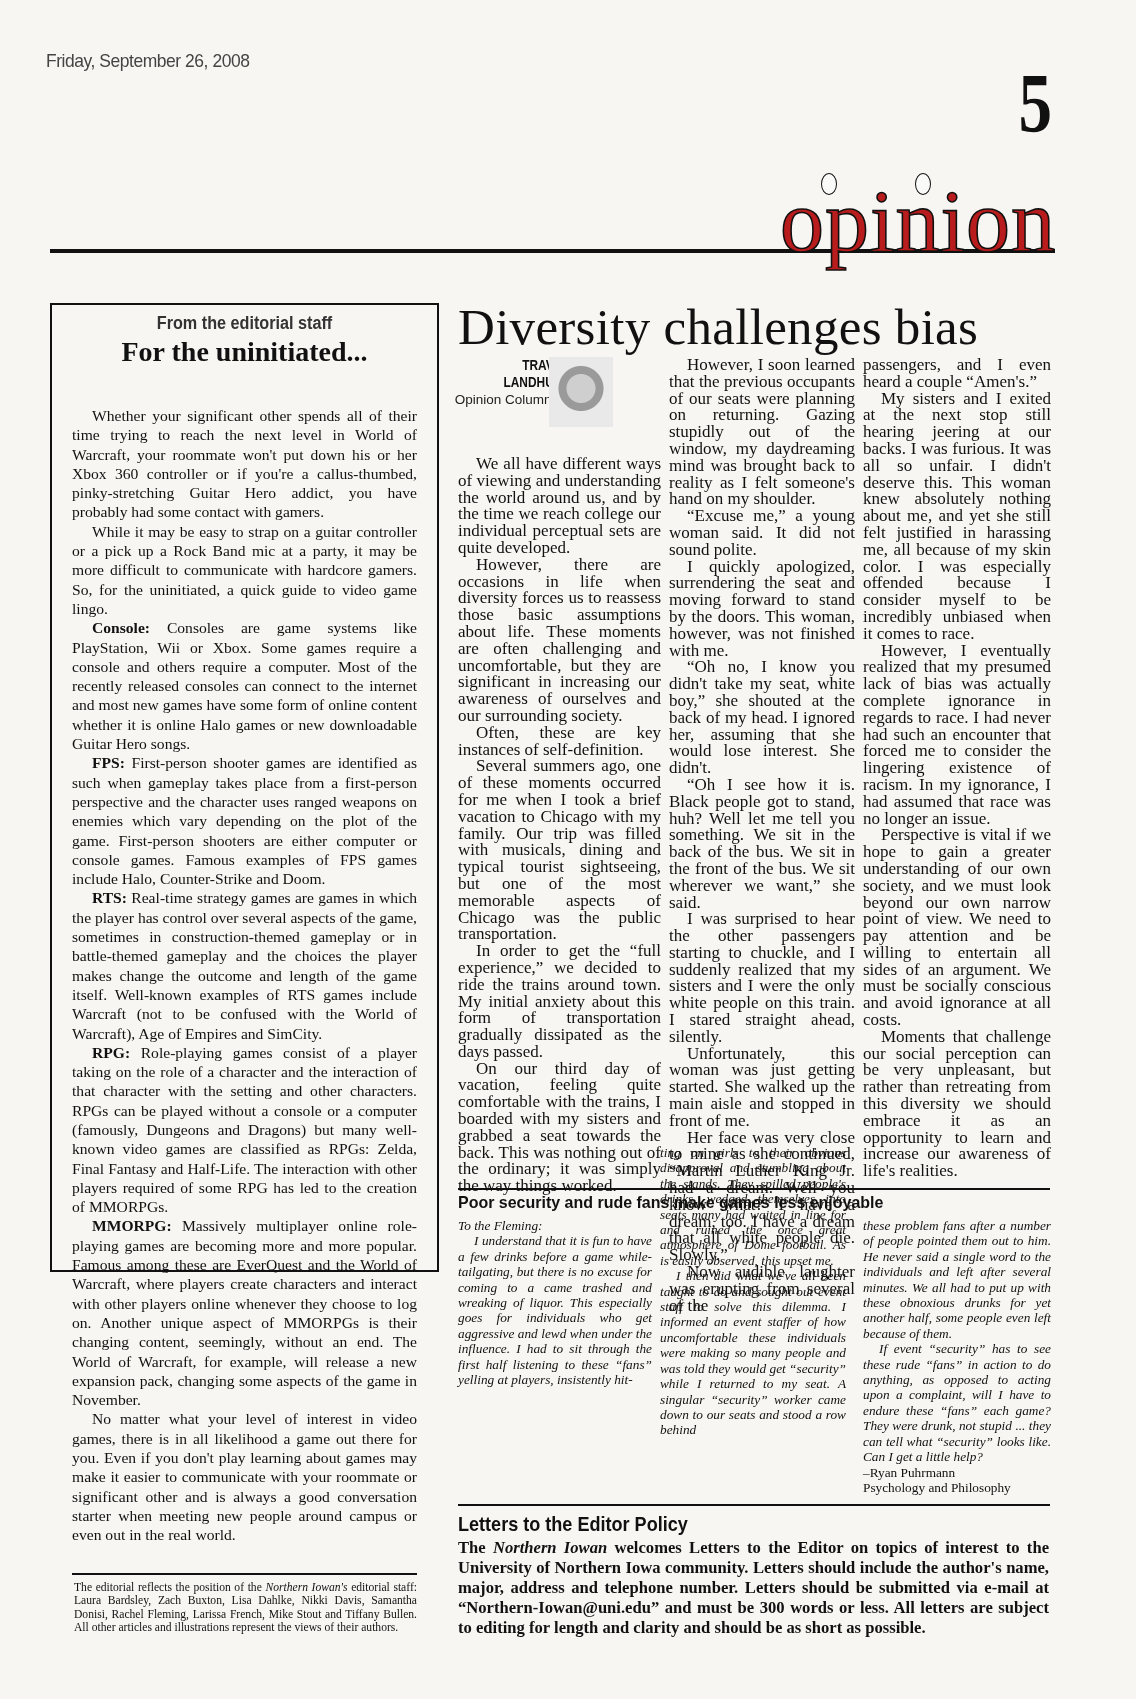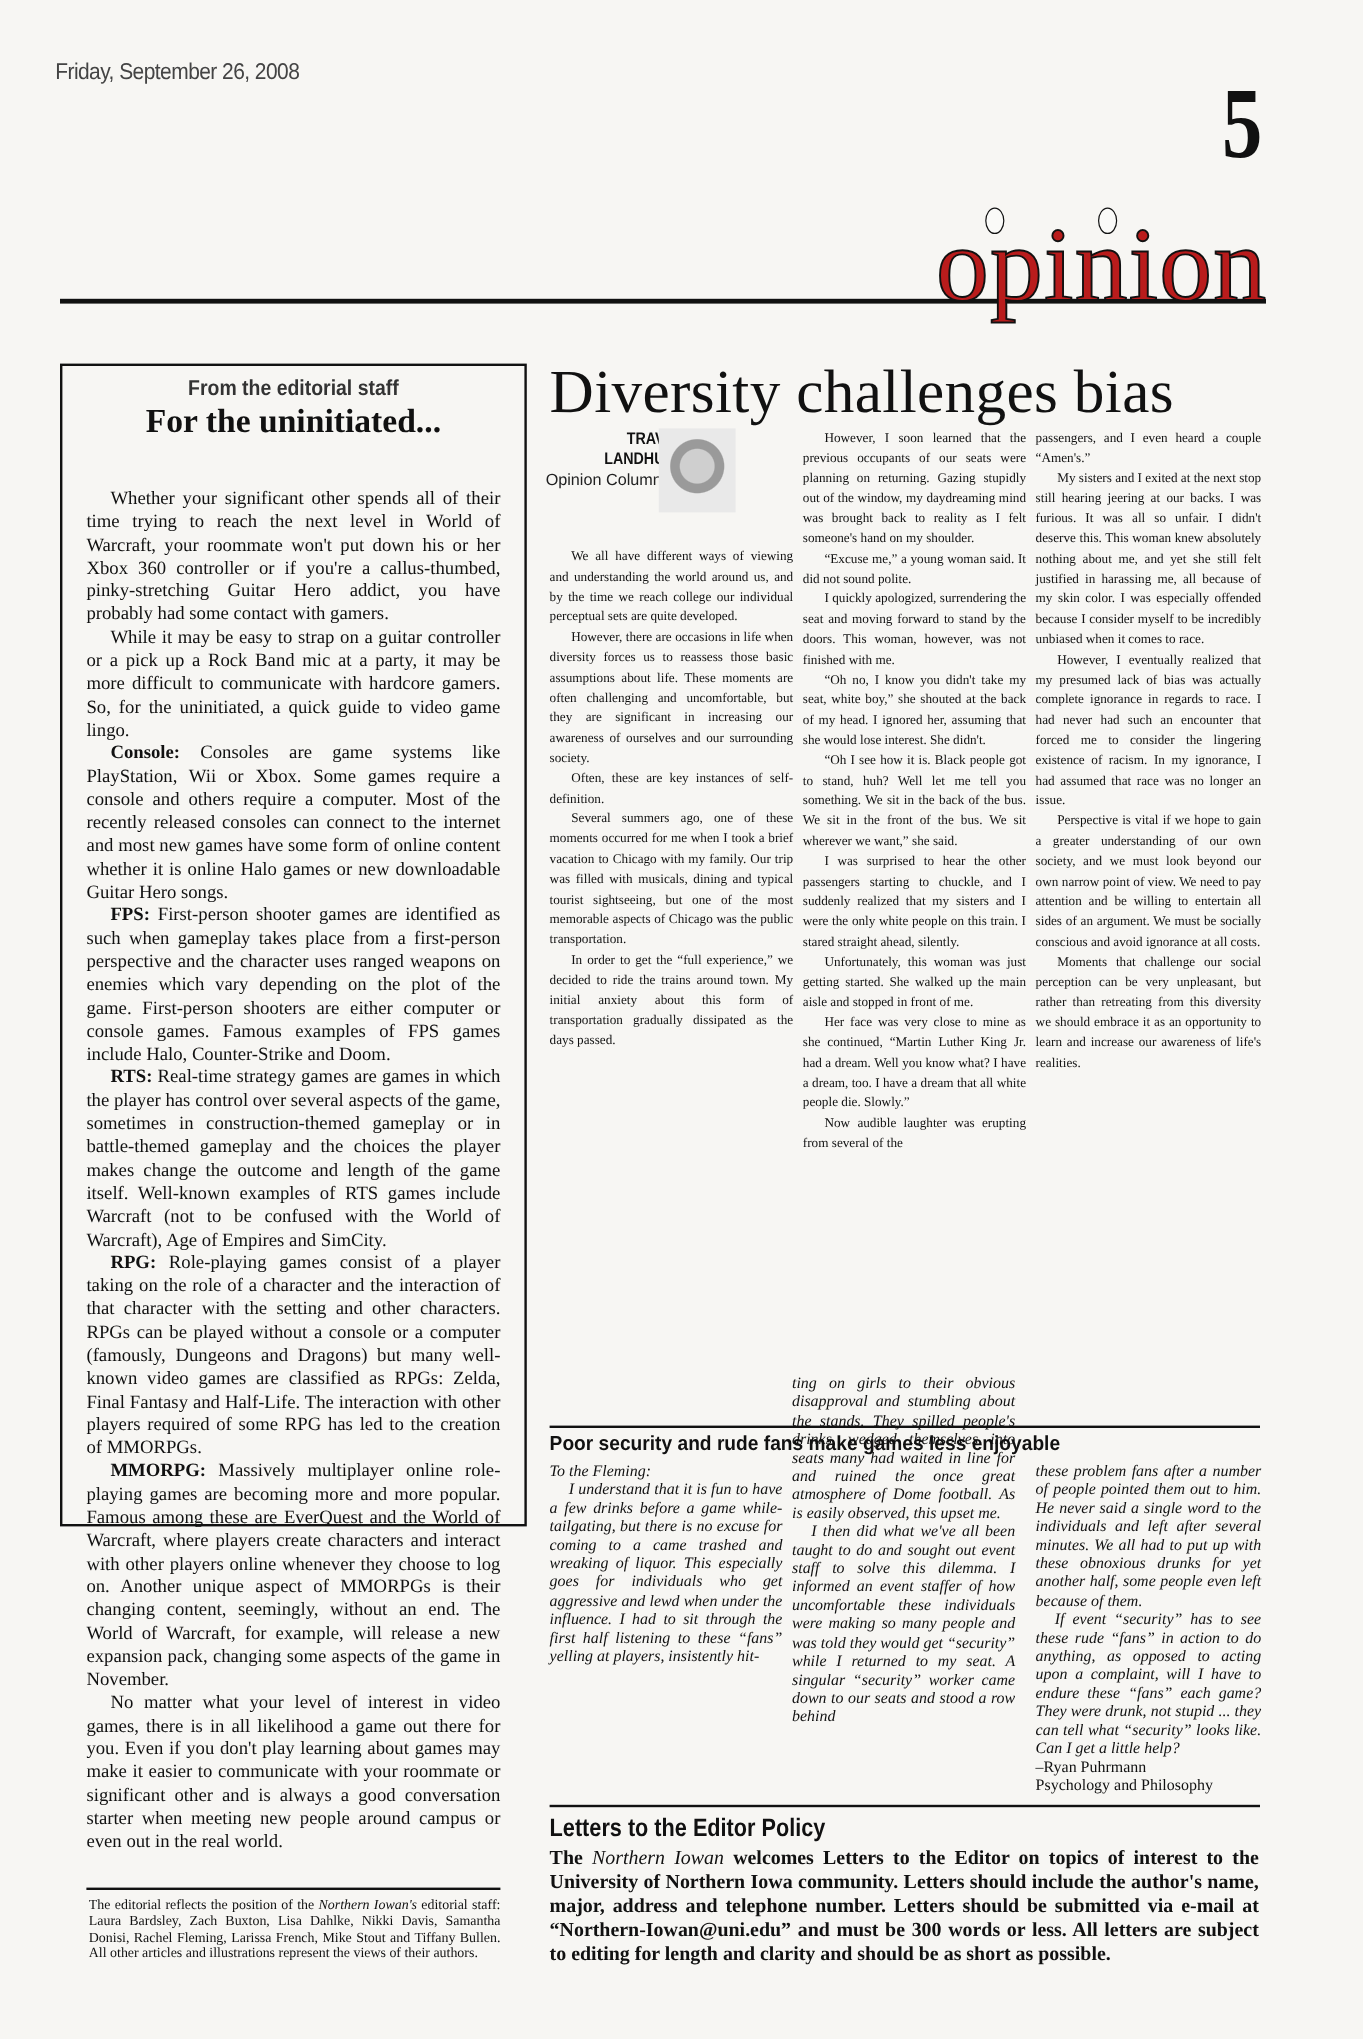--- a/index.html
+++ b/index.html
@@ -46,41 +46,41 @@
     white-space: nowrap;
     text-align: center;
   }
   .byline { left: 445px; top: 357px; width: 120px; text-align: right; font-family: "Liberation Sans", sans-serif; }
   .by-name { font-weight: bold; font-size: 14px; line-height: 17px; transform: scaleX(0.85); transform-origin: right; }
   .by-role { font-size: 13.5px; line-height: 17px; color: #222; }
   .headshot {
     left: 549px; top: 357px; width: 64px; height: 70px;
     background: radial-gradient(circle at 50% 45%, #cfcfcf 0 28%, #9a9a9a 30% 44%, #e9e9e9 46%);
   }
-  .col { font-size: 11px; line-height: 16.8px; text-align: justify; }
+  .col { font-size: 17px; line-height: 16.8px; text-align: justify; }
   .col p { margin: 0; text-indent: 18px; }
   .col p.noindent { text-indent: 0; }
   .c1 { left: 458px; top: 456px; width: 203px; }
   .c2 { left: 669px; top: 357px; width: 186px; }
   .c3 { left: 863px; top: 357px; width: 188px; }
   .mid-rule { left: 458px; top: 1188px; width: 592px; height: 2px; background: #111; }
 
   
   .letter-title { left: 458px; top: 1193px; font-family: "Liberation Sans", sans-serif; font-weight: bold; font-size: 17px; transform: scaleX(0.94); transform-origin: left; }
   .lcol { font-style: italic; font-size: 13.3px; line-height: 15.4px; text-align: justify; }
   .lcol p { margin: 0; text-indent: 16px; }
   .lcol p.noindent { text-indent: 0; }
   .l1 { left: 458px; top: 1218px; width: 194px; }
   .l2 { left: 660px; top: 1145px; width: 186px; }
   .l3 { left: 863px; top: 1218px; width: 188px; }
   .sig { font-style: normal; }
   .pol-rule { left: 458px; top: 1504px; width: 592px; height: 2px; background: #111; }
   .policy-title { left: 458px; top: 1512px; font-family: "Liberation Sans", sans-serif; font-weight: bold; font-size: 21px; transform: scaleX(0.86); transform-origin: left; }
   .policy-body { left: 458px; top: 1538px; width: 591px; font-weight: bold; font-size: 16.6px; line-height: 20px; text-align: justify; }
-  .policy-body i { font-weight: normal; }
+  .policy-body i { font-weight: bold; }
 </style>
 </head>
 <body>
 
 <div class="abs date">Friday, September 26, 2008</div>
 <div class="abs pagenum">5</div>
 <div class="abs section-rule"></div>
 <div class="abs section-title">opinion</div>
 <div class="abs dot" style="left:821px;top:173px;"></div>
 <div class="abs dot" style="left:915px;top:173px;"></div>
@@ -109,20 +109,21 @@
   <div class="by-role">Opinion Columnist</div>
 </div>
 <div class="abs headshot"></div>
 
 <div class="abs col c1">
   <p>We all have different ways of viewing and understanding the world around us, and by the time we reach college our individual perceptual sets are quite developed.</p>
   <p>However, there are occasions in life when diversity forces us to reassess those basic assumptions about life. These moments are often challenging and uncomfortable, but they are significant in increasing our awareness of ourselves and our surrounding society.</p>
   <p>Often, these are key instances of self-definition.</p>
   <p>Several summers ago, one of these moments occurred for me when I took a brief vacation to Chicago with my family. Our trip was filled with musicals, dining and typical tourist sightseeing, but one of the most memorable aspects of Chicago was the public transportation.</p>
   <p>In order to get the “full experience,” we decided to ride the trains around town. My initial anxiety about this form of transportation gradually dissipated as the days passed.</p>
+  <p>On our third day of vacation, feeling quite comfortable with the trains, I boarded with my sisters and grabbed a seat towards the back. This was nothing out of the ordinary; it was simply the way things worked.</p>
 </div>
 <div class="abs col c2">
   <p>However, I soon learned that the previous occupants of our seats were planning on returning. Gazing stupidly out of the window, my daydreaming mind was brought back to reality as I felt someone's hand on my shoulder.</p>
   <p>“Excuse me,” a young woman said. It did not sound polite.</p>
   <p>I quickly apologized, surrendering the seat and moving forward to stand by the doors. This woman, however, was not finished with me.</p>
   <p>“Oh no, I know you didn't take my seat, white boy,” she shouted at the back of my head. I ignored her, assuming that she would lose interest. She didn't.</p>
   <p>“Oh I see how it is. Black people got to stand, huh? Well let me tell you something. We sit in the back of the bus. We sit in the front of the bus. We sit wherever we want,” she said.</p>
   <p>I was surprised to hear the other passengers starting to chuckle, and I suddenly realized that my sisters and I were the only white people on this train. I stared straight ahead, silently.</p>
   <p>Unfortunately, this woman was just getting started. She walked up the main aisle and stopped in front of me.</p>
   <p>Her face was very close to mine as she continued, “Martin Luther King Jr. had a dream. Well you know what? I have a dream, too. I have a dream that all white people die. Slowly.”</p>

